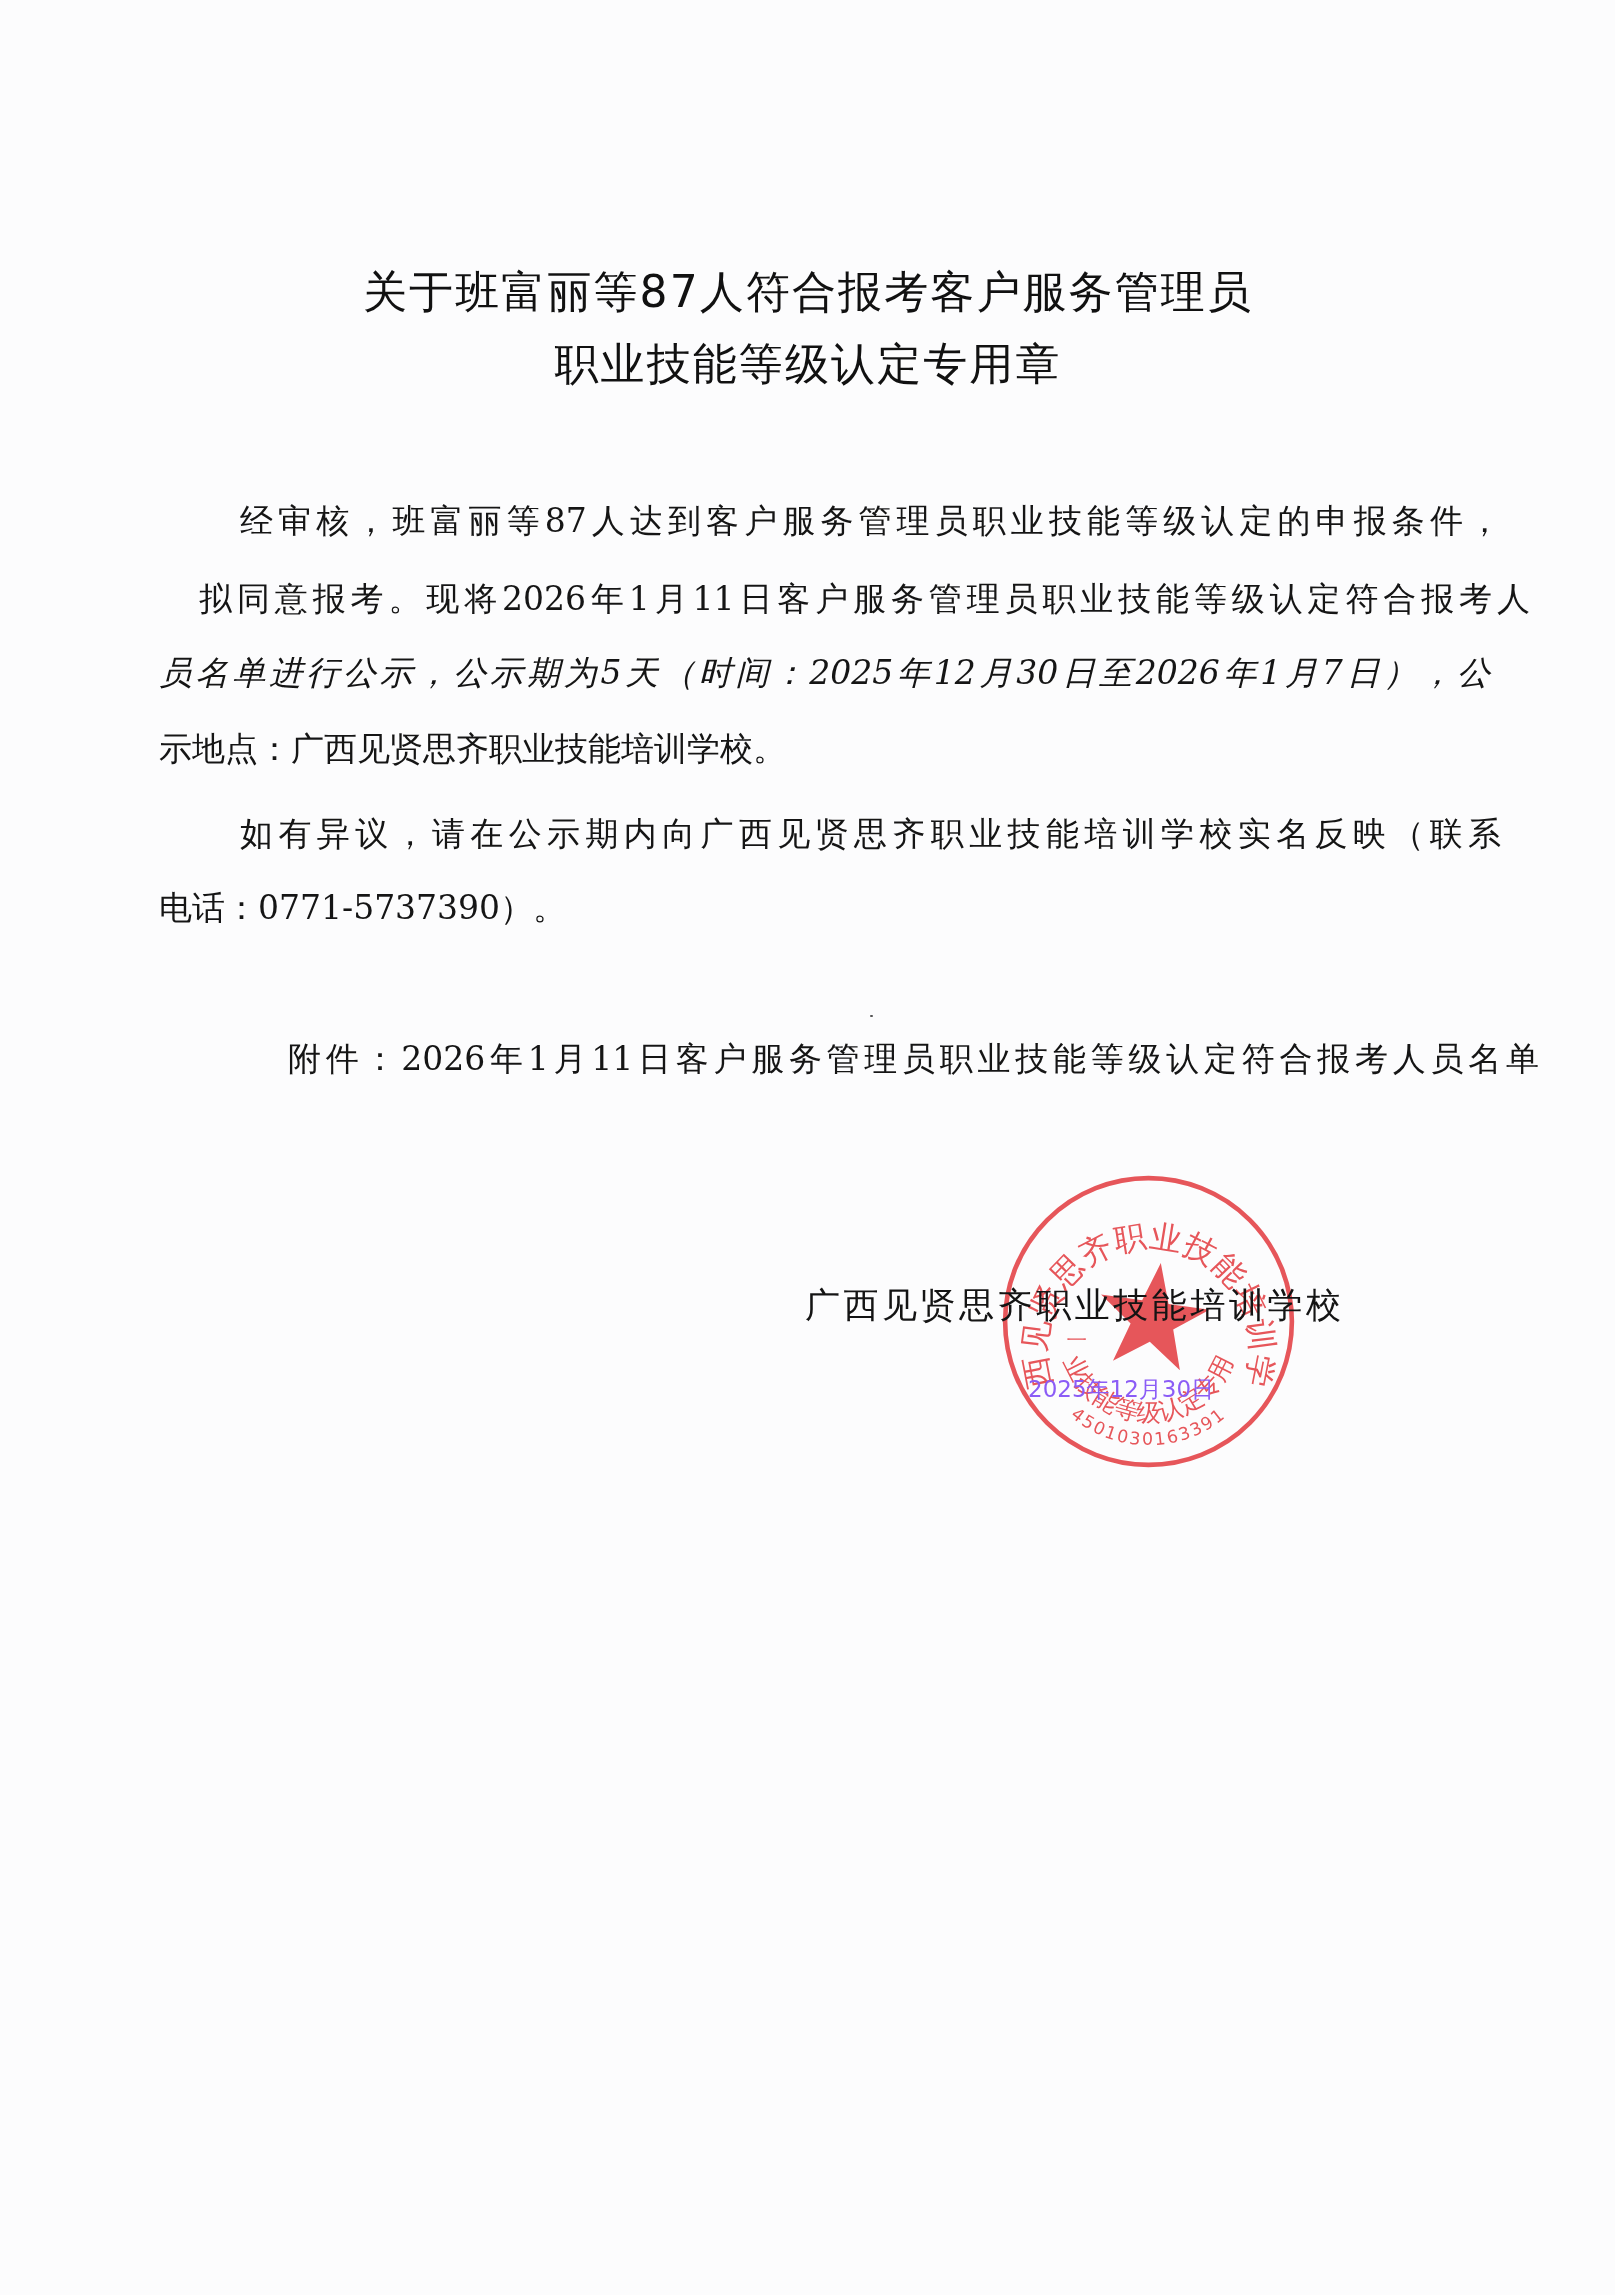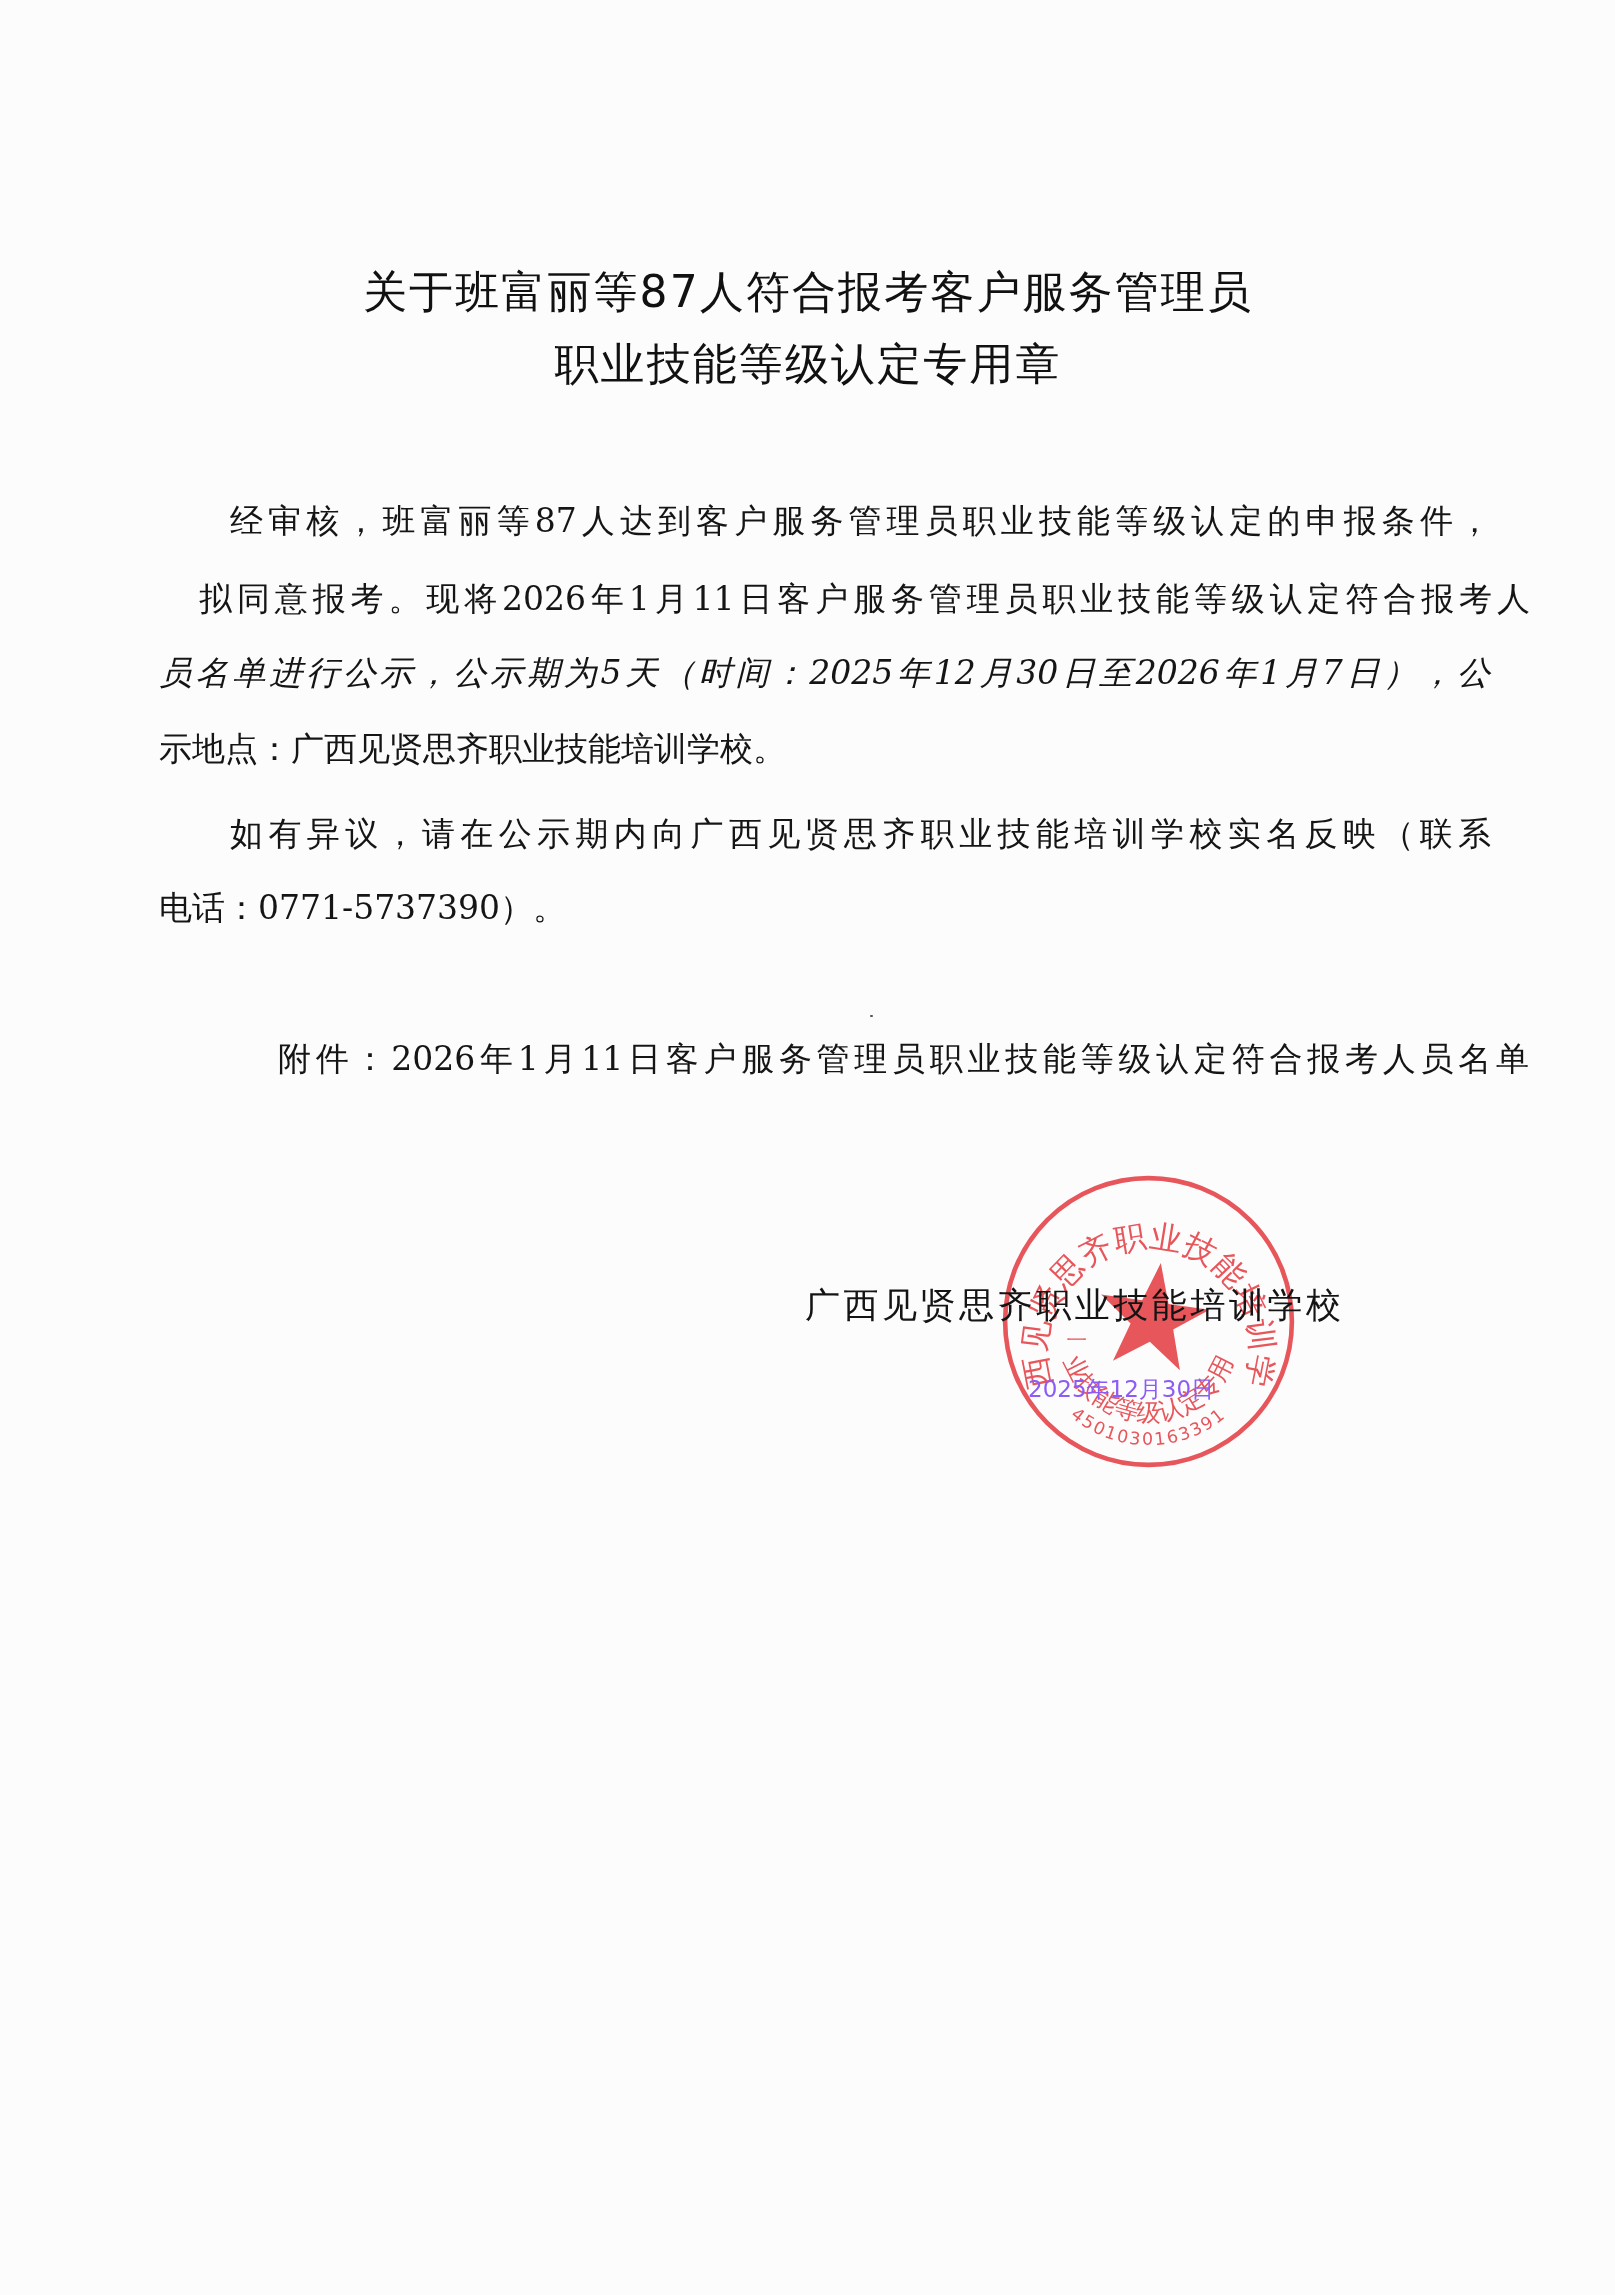--- a/index.html
+++ b/index.html
@@ -36,21 +36,21 @@
   .body-line {
     position: absolute;
     left: 159px;
     width: 1333px;
     font-size: 33px;
     line-height: 41px;
     white-space: nowrap;
     color: #151515;
     letter-spacing: 0px;
   }
-  .body-line.indent { left: 230px; }
+  .body-line.indent { left: 240px; }
   .justify {
     text-align: justify;
     text-align-last: justify;
   }
   .sign-org {
     position: absolute;
     left: 805px;
     top: 1282px;
     width: 536px;
     font-family: "DejaVu Sans", "Liberation Sans", sans-serif;

